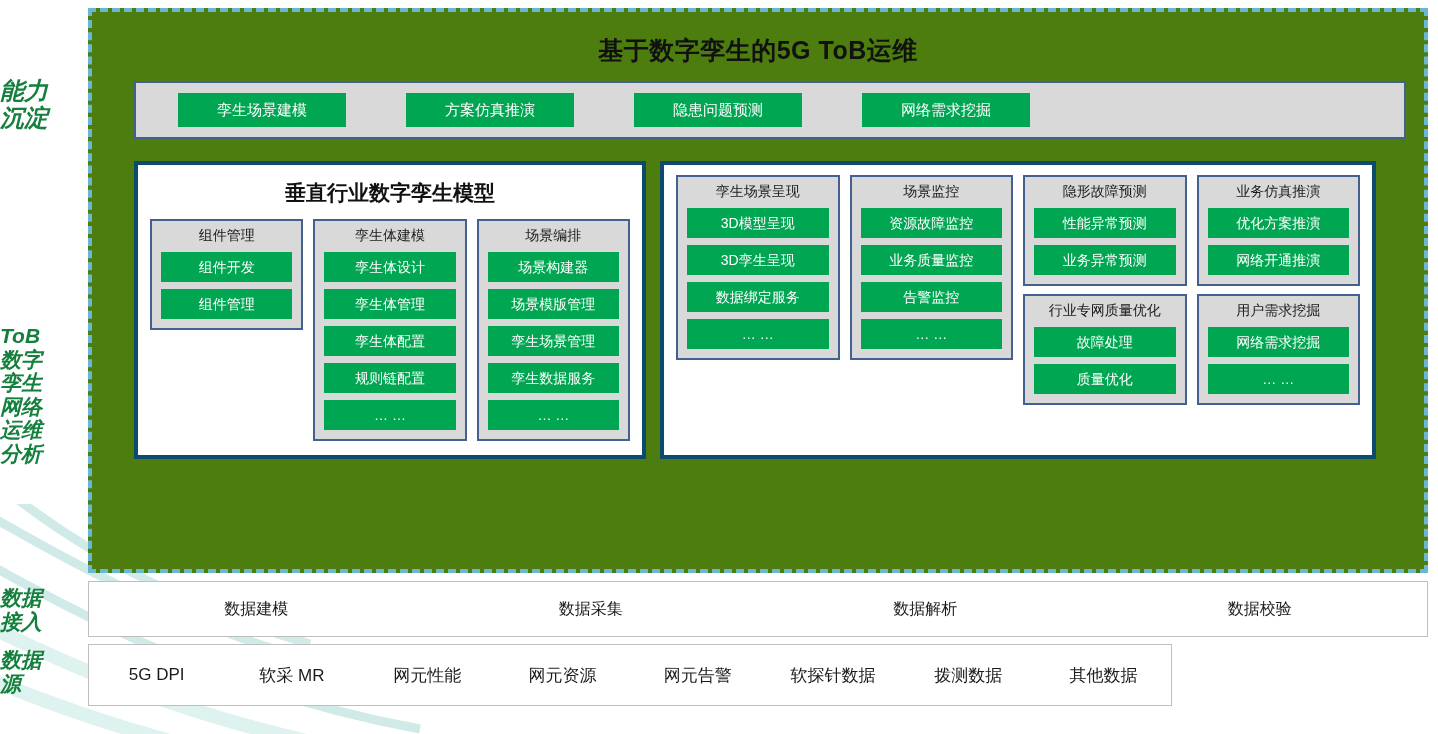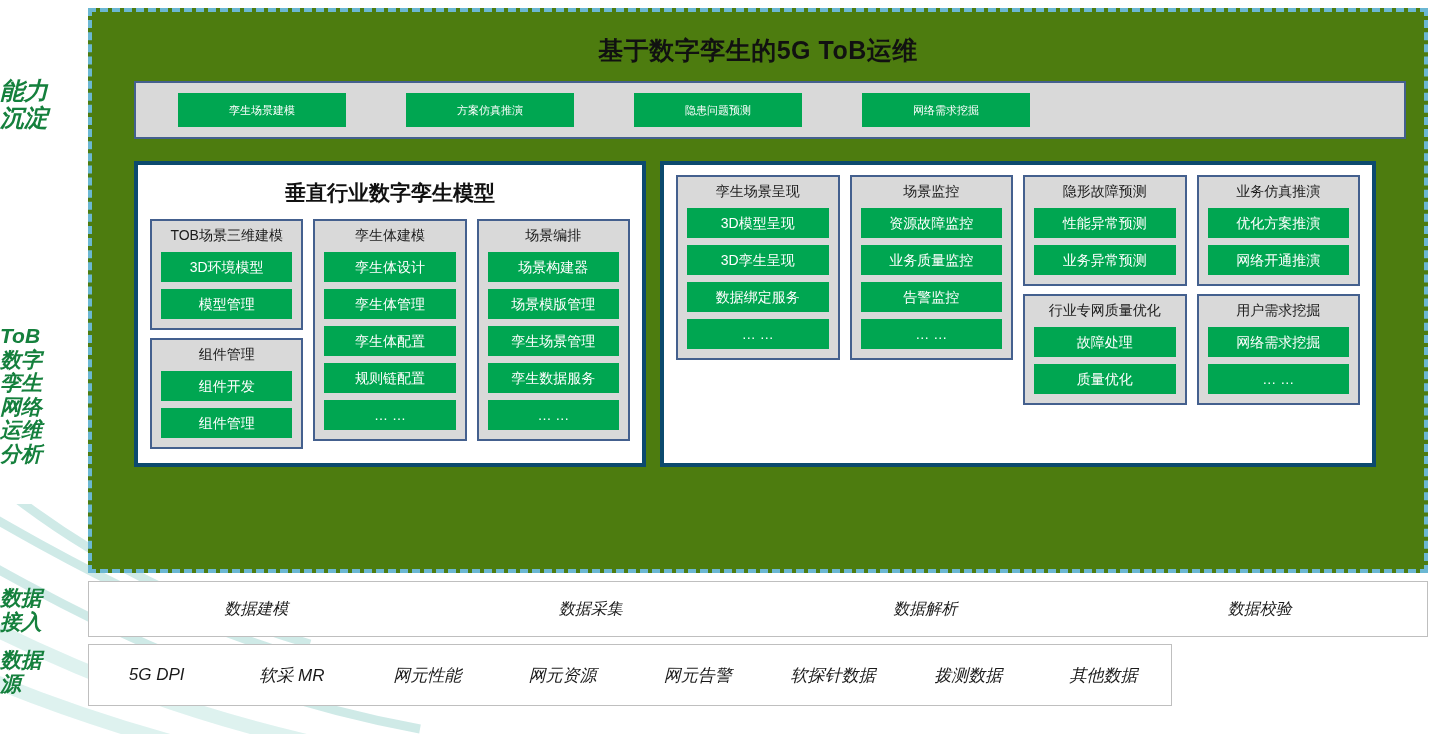--- a/index.html
+++ b/index.html
@@ -72,21 +72,21 @@
     background: #D9D9D9;
     border: 2px solid #44608E;
     box-sizing: border-box;
     display: flex;
     align-items: center;
     padding-left: 42px;
   }
   .cap-chip {
     background: #00A651;
     color: #ffffff;
-    font-size: 11px;
+    font-size: 15px;
     height: 34px;
     line-height: 34px;
     text-align: center;
     width: 168px;
     margin-right: 60px;
   }
 
   
   .panels {
     display: flex;
@@ -166,21 +166,20 @@
   #row-source {
     top: 644px;
     width: 1084px;
     height: 62px;
   }
   .cell {
     flex: 1;
     text-align: center;
     font-size: 16px;
     color: #1a1a1a;
-    font-style: italic;
   }
   #row-access .cell { font-size: 16px; }
   #row-source .cell { font-size: 17px; }
 </style>
 </head>
 <body>
 
 <div class="watermark">
   <svg width="620" height="300" viewBox="0 0 620 300" xmlns="http://www.w3.org/2000/svg">
     <g fill="none" stroke="#BFE3E0" stroke-width="9" opacity="0.75">
@@ -226,25 +225,20 @@
       <div class="cap-chip">隐患问题预测</div>
       <div class="cap-chip">网络需求挖掘</div>
     </div>
 
   <div class="panels" id="panels-host">
       <div class="panel" id="panel-twin">
         <div class="panel-title">垂直行业数字孪生模型</div>
         <div class="cols">
           <div class="col">
             <div class="group">
-              <div class="group-title">TOB场景三维建模</div>
-              <div class="item">3D环境模型</div>
-              <div class="item">模型管理</div>
-            </div>
-            <div class="group">
               <div class="group-title">组件管理</div>
               <div class="item">组件开发</div>
               <div class="item">组件管理</div>
             </div>
           </div>
           <div class="col">
             <div class="group">
               <div class="group-title">孪生体建模</div>
               <div class="item">孪生体设计</div>
               <div class="item">孪生体管理</div>

